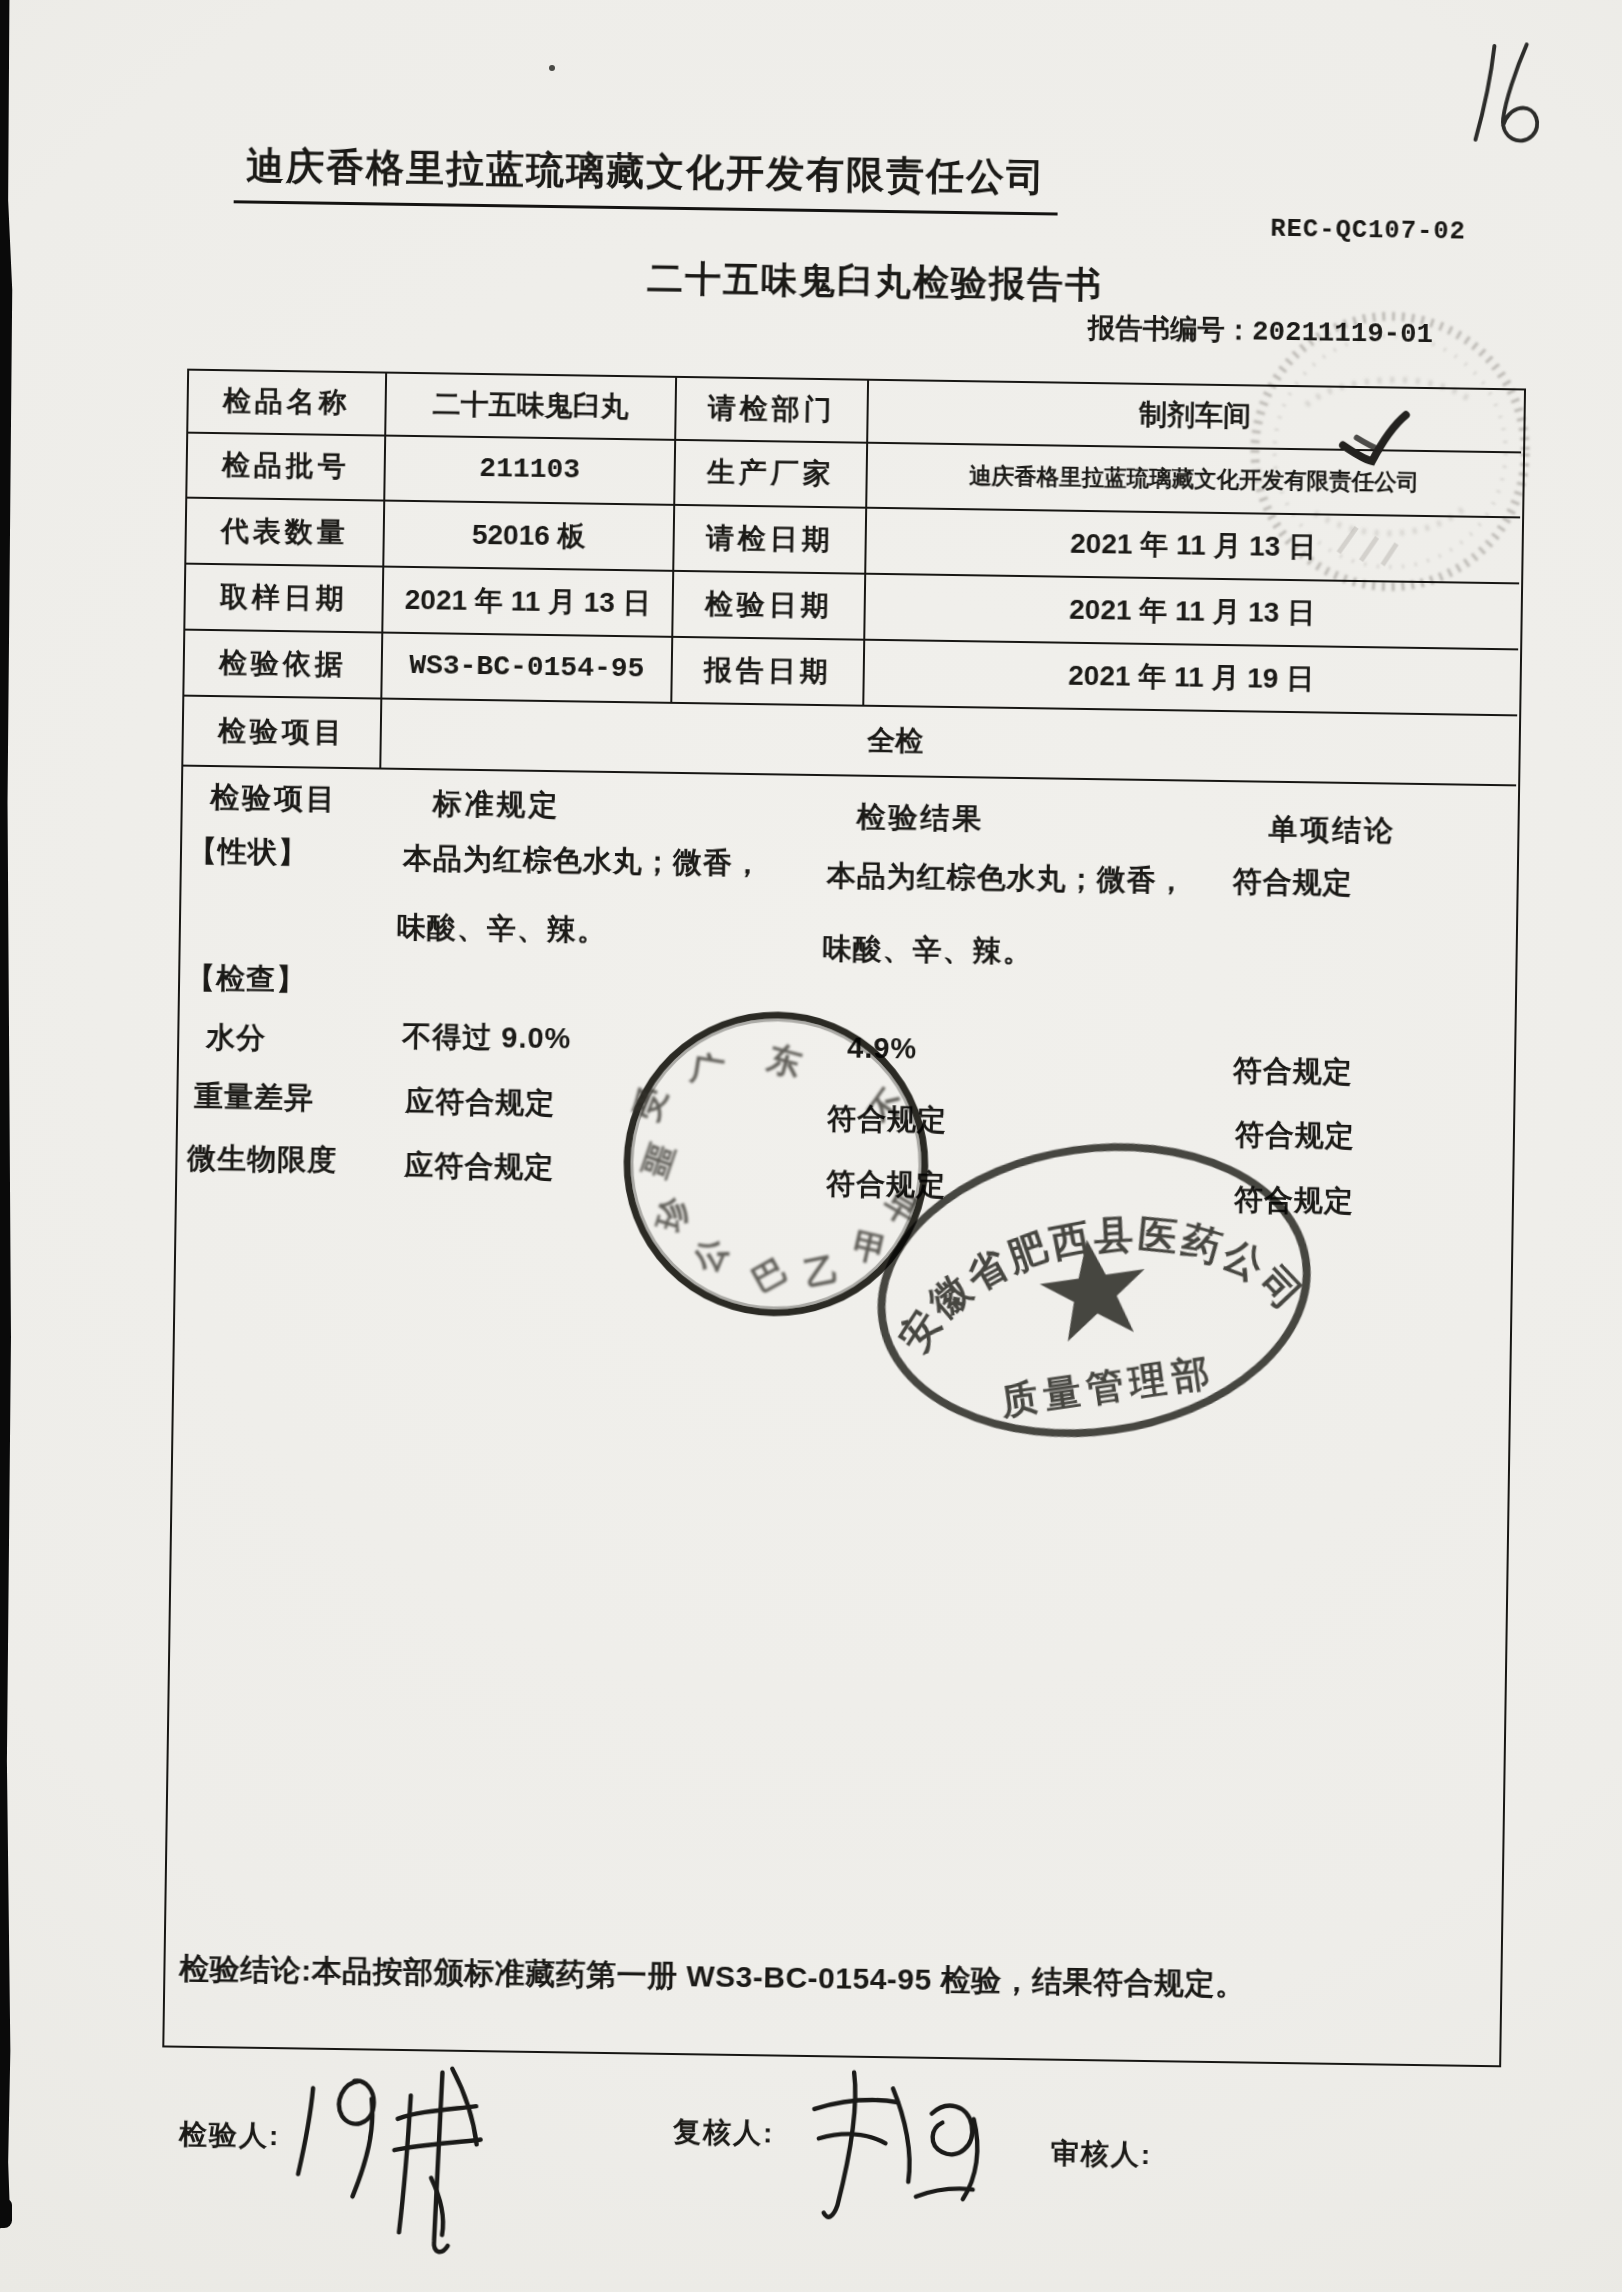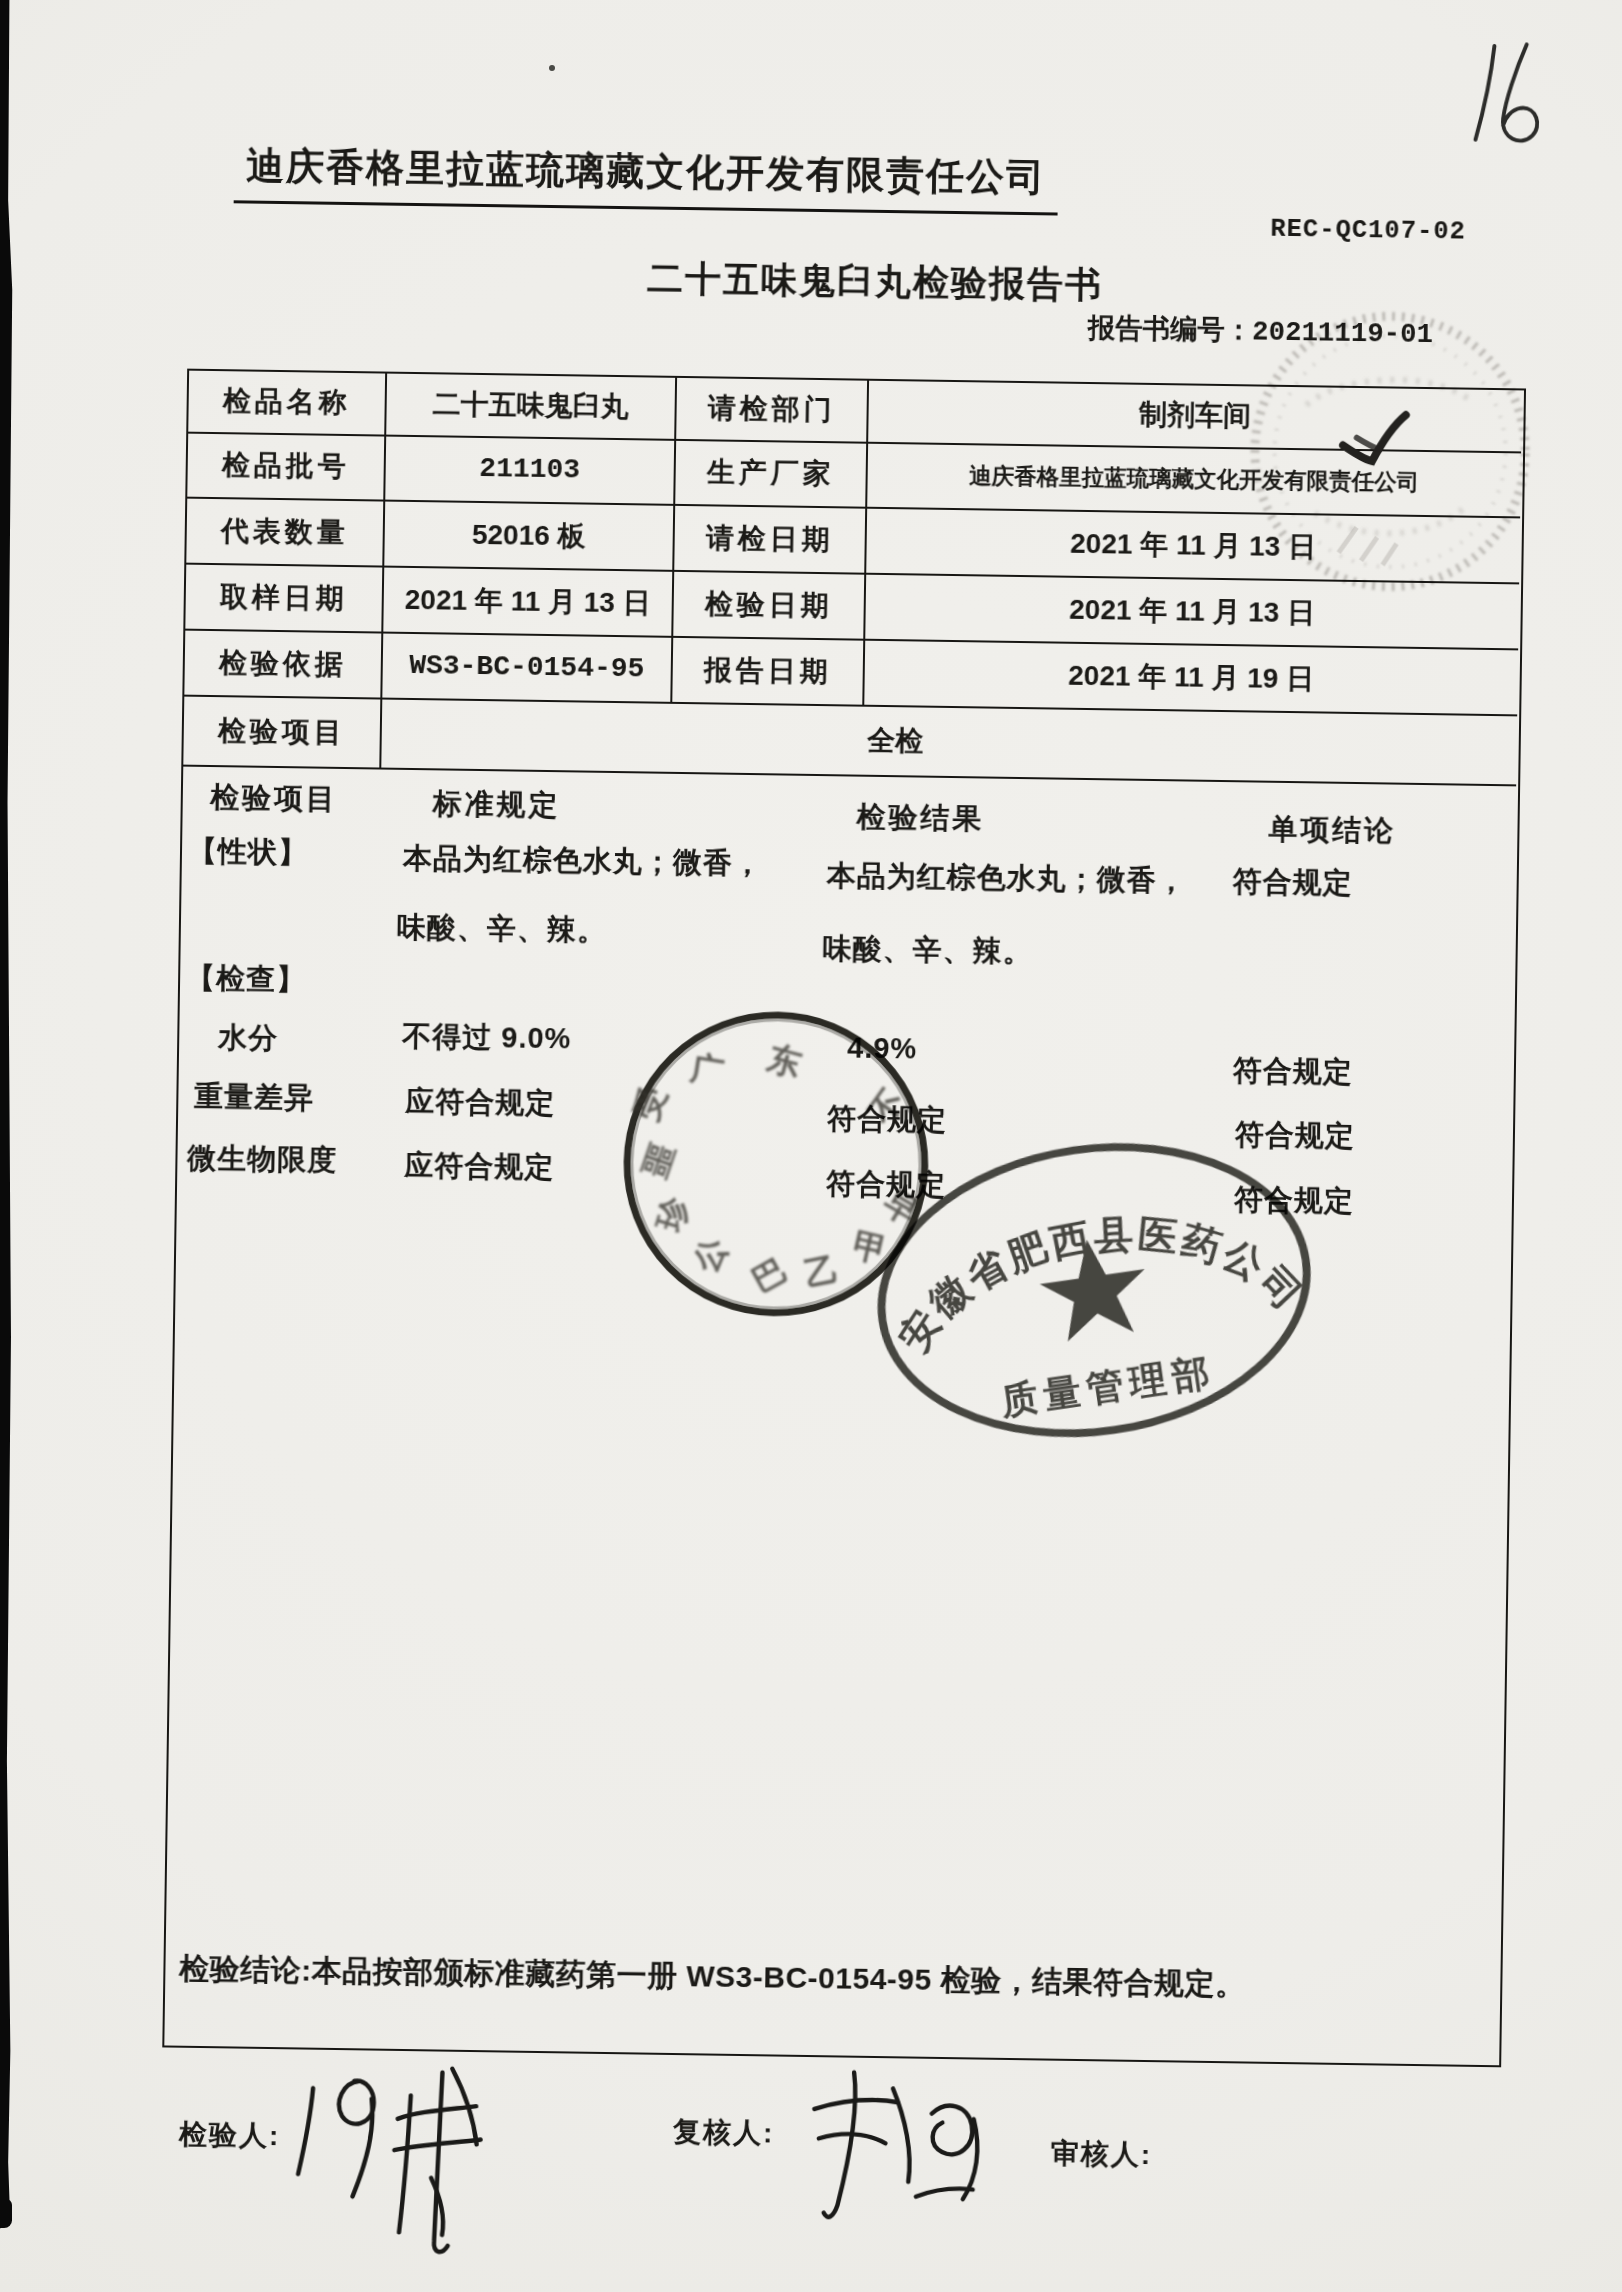--- a/index.html
+++ b/index.html
@@ -107,21 +107,21 @@
 
       <div class="rt" style="left:5.9px;top:461px;">【性状】</div>
       <div class="rt" style="left:221px;top:465px;">本品为红棕色水丸；微香，</div>
       <div class="rt" style="left:216px;top:534px;">味酸、辛、辣。</div>
       <div class="rt" style="left:645px;top:476px;">本品为红棕色水丸；微香，</div>
       <div class="rt" style="left:642px;top:549px;">味酸、辛、辣。</div>
       <div class="rt" style="left:1051px;top:476px;">符合规定</div>
 
       <div class="rt" style="left:5.9px;top:588px;">【检查】</div>
 
-      <div class="rt" style="left:39px;top:647px;">水分</div>
+      <div class="rt" style="left:27px;top:647px;">水分</div>
       <div class="rt" style="left:223px;top:643px;">不得过 9.0%</div>
       <div class="rt" style="left:668px;top:651px;">4.9%</div>
       <div class="rt" style="left:1054px;top:665px;">符合规定</div>
 
       <div class="rt" style="left:15.7px;top:706px;">重量差异</div>
       <div class="rt" style="left:227px;top:708px;">应符合规定</div>
       <div class="rt" style="left:649px;top:719px;">符合规定</div>
       <div class="rt" style="left:1057px;top:729px;">符合规定</div>
 
       <div class="rt" style="left:9.8px;top:768px;">微生物限度</div>

